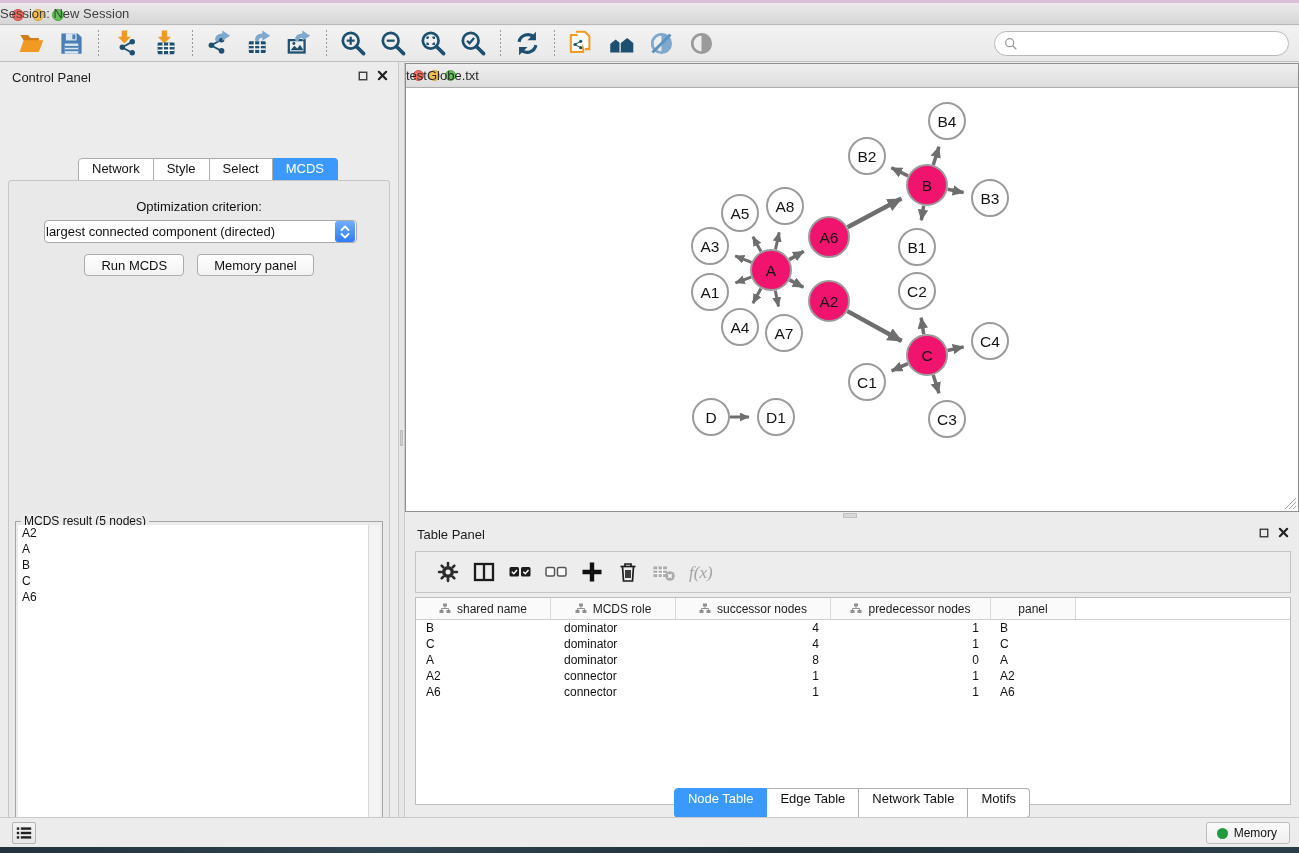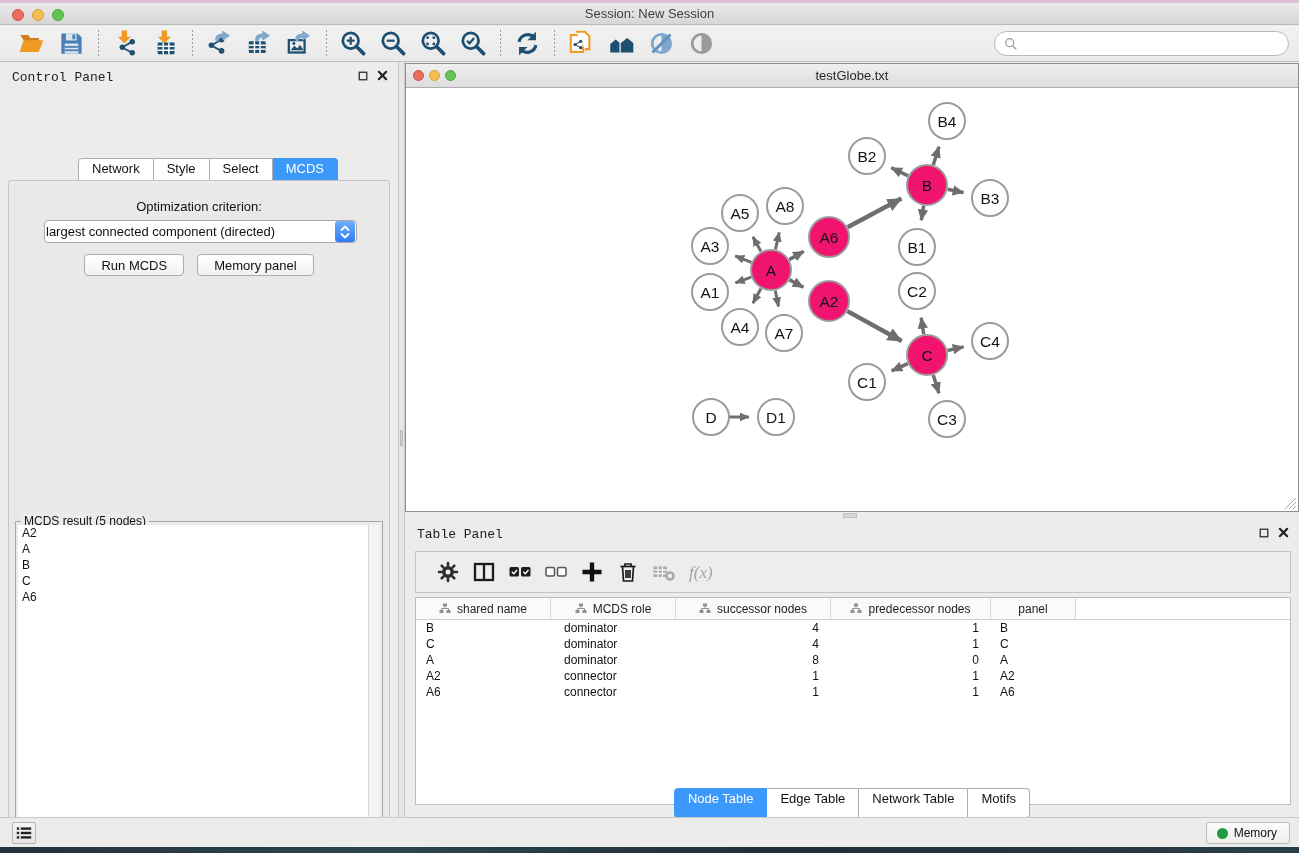--- a/index.html
+++ b/index.html
@@ -4,21 +4,21 @@
 <style>
   * { margin:0; padding:0; box-sizing:border-box; }
   html,body { width:1299px; height:853px; }
   body { font-family:"Liberation Sans", sans-serif; background:#ECECEC; overflow:hidden; }
   #app { position:relative; width:1299px; height:853px; background:#ECECEC; }
 
   
   #desktop-top { position:absolute; left:0; top:0; width:100%; height:3px; background:#DCC0DA; }
   #titlebar { position:absolute; left:0; top:3px; width:100%; height:22px;
     background:linear-gradient(#EBEBEB,#D6D6D6); border-bottom:1px solid #B9B9B9; }
-  #titlebar .title { position:absolute; left:0; right:0; top:3px; text-align:center;
+  #titlebar .title { position:absolute; left:0; right:0; top:3px; 
     font-size:13px; color:#3F3F3F; }
   .lights { position:absolute; display:flex; gap:8px; }
   #titlebar .lights { left:12px; top:6px; }
   .light { width:12px; height:12px; border-radius:50%; }
   .light.red { background:#EC6A5E; border:1px solid #D05048; }
   .light.yellow { background:#F5BF4F; border:1px solid #D6A13D; }
   .light.green { background:#61C454; border:1px solid #4CA63F; }
 
   #toolbar { position:absolute; left:0; top:26px; width:100%; height:36px;
     background:linear-gradient(#F2F2F2,#E9E9E9); border-bottom:1px solid #BEBEBE;
@@ -29,21 +29,21 @@
   .tb-sep { width:1px; height:28px; margin:0 9px 0 4px;
     background-image:linear-gradient(#9a9a9a 40%, transparent 40%); background-size:1px 4px; }
   #search-box { position:absolute; right:10px; top:31px; width:295px; height:25px;
     background:#fff; border:1px solid #B9B9B9; border-radius:13px; display:flex; align-items:center; }
   #search-box svg { width:14px; height:14px; margin-left:9px; }
   #search-box input { border:none; outline:none; flex:1; height:20px; font-size:13px; background:transparent; padding:0 8px 0 5px; }
 
   
   #control-panel { position:absolute; left:0; top:62px; width:398px; height:755px; background:#ECECEC; }
   .panel-header { position:relative; height:30px; }
-  .panel-header .ph-title { position:absolute; left:12px; top:8px; font-size:13px; color:#1c1c1c;font-family:Liberation Mono, monospace; }
+  .panel-header .ph-title { position:absolute; left:12px; top:8px; font-size:13px; color:#1c1c1c; }
   .ph-icons { position:absolute; right:10px; top:8px; display:flex; gap:9px; align-items:center; }
   .ph-icons svg { display:block; }
 
   #cp-tabs { position:absolute; left:78px; top:96px; height:21px; display:flex; }
   .seg-tab { height:30px; line-height:19px; padding:0 13px; font-size:13px; color:#111;
     background:#fff; border:1px solid #ADADAD; border-left:none; cursor:pointer; }
   .seg-tab:first-child { border-left:1px solid #ADADAD; border-radius:4px 0 0 4px; }
   .seg-tab:last-child { border-radius:0 4px 4px 0; }
   .seg-tab.active { background:#3B99FC; border-color:#3B99FC; color:#fff; }
 
@@ -76,21 +76,21 @@
   #h-splitter { position:absolute; left:405px; top:512px; width:894px; height:7px; background:#ECECEC; cursor:row-resize; }
   #h-splitter .grip { position:absolute; left:438px; top:1px; width:14px; height:5px; background:#D8D8D8; border:1px solid #C2C2C2; }
 
   
   #net-window { position:absolute; left:405px; top:63px; width:894px; height:449px;
     border:1px solid #8F8F8F; background:#fff; }
   #net-titlebar { position:absolute; left:0; top:0; width:100%; height:24px;
     background:linear-gradient(#EFEFEF,#DDDDDD); border-bottom:1px solid #ACACAC; }
   #net-titlebar .lights { left:7px; top:6px; gap:5px; }
   #net-titlebar .light { width:11px; height:11px; }
-  #net-titlebar .title { position:absolute; left:0; right:0; top:4px; text-align:center; font-size:13px; color:#2b2b2b; }
+  #net-titlebar .title { position:absolute; left:0; right:0; top:4px; text-align:left; font-size:13px; color:#2b2b2b; }
   #net-canvas { position:absolute; left:0; top:24px; width:892px; height:423px; background:#fff; }
   #net-canvas svg { display:block; }
   #corner-grip { position:absolute; right:2px; bottom:2px; width:14px; height:14px; cursor:nwse-resize; }
 
   
   #table-panel { position:absolute; left:405px; top:519px; width:894px; height:298px; background:#ECECEC; }
   #tp-toolbar { position:absolute; left:10px; top:32px; width:876px; height:42px;
     background:#EDEDED; border:1px solid #C5C5C5; display:flex; align-items:center; padding-left:14px; }
   .tp-btn { width:36px; height:32px; background:none; border:none; display:flex; align-items:center; justify-content:center; cursor:pointer; }
   .tp-btn svg { width:24px; height:24px; }

